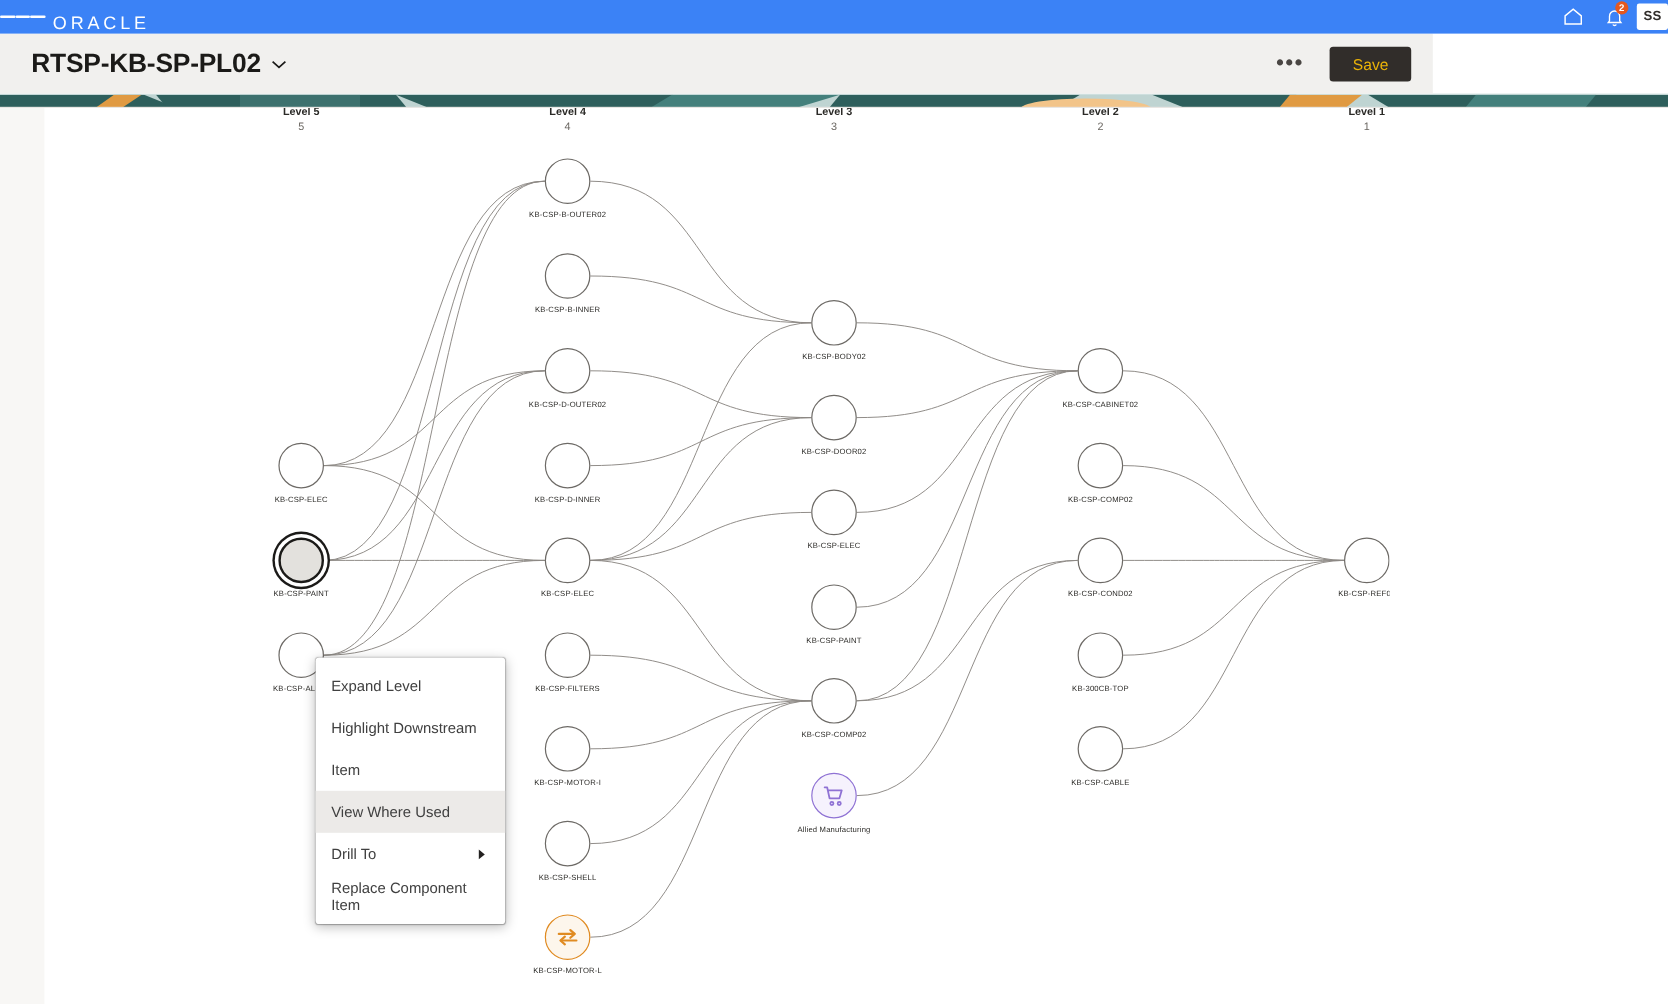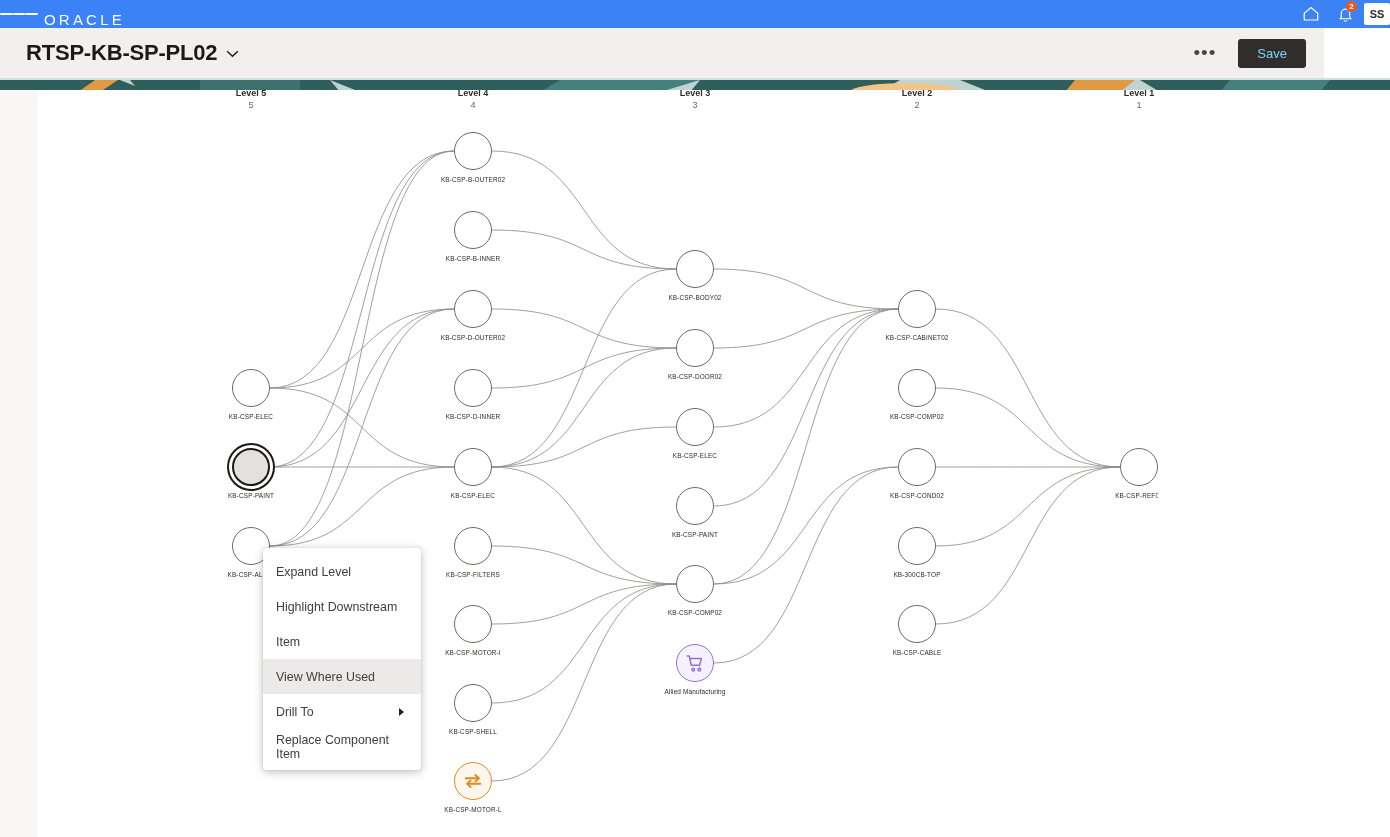--- a/index.html
+++ b/index.html
@@ -69,21 +69,21 @@
     display: flex; align-items: center; justify-content: center;
     border-radius: 2px;
     margin-left: 2px;
     margin-right: 0px;
     overflow: hidden;
   }
 
   
   #page-toolbar {
     position: absolute; top: 28px; left: 0;
-    width: 1324px; height: 50px;
+    width: 1194px; height: 50px;
     background: #f1f0ee;
     display: flex; align-items: center;
     padding: 0 18px 0 26px;
     z-index: 55;
   }
   #page-title {
     font-size: 22px;
     font-weight: 700;
     color: #1b1a18;
     letter-spacing: -0.2px;
@@ -98,21 +98,21 @@
     cursor: pointer;
   }
   .tb-right { margin-left: auto; display: flex; align-items: center; gap: 14px; }
   #overflow-btn {
     font-size: 19px; color: #4a4643; letter-spacing: 1px;
     cursor: pointer; padding: 0 8px; line-height: 10px;
     height: 22px; display:flex; align-items:center;
   }
   #save-btn {
     background: #312d2a;
-    color: #7dd3fc;
+    color: #eab308;
     border: none;
     font-size: 13px;
     font-family: "Liberation Sans", sans-serif;
     padding: 7px 19px;
     border-radius: 3px;
     cursor: pointer;
   }
 
   
   #banner-strip {

